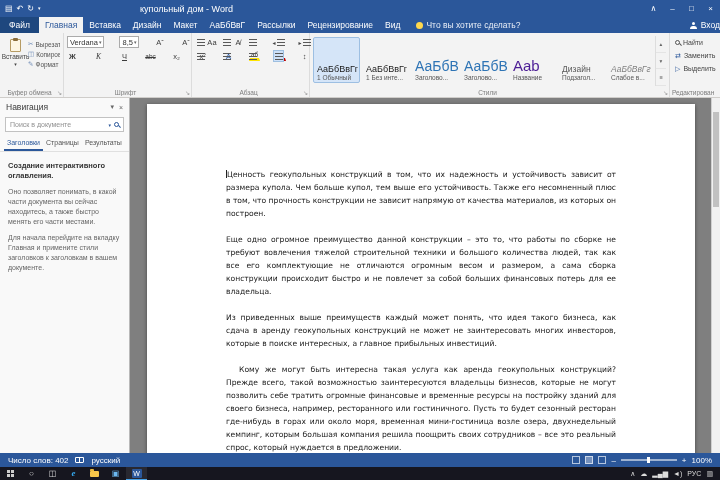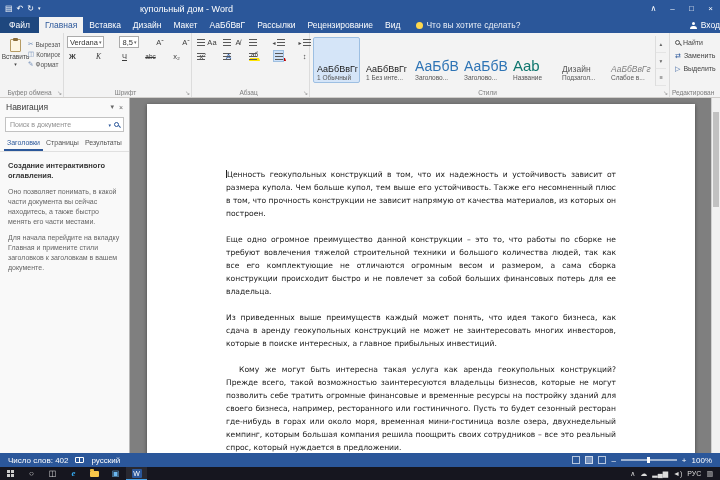--- a/index.html
+++ b/index.html
@@ -65,21 +65,21 @@
 .shade{width:9px;height:8px;background:#bfbfbf;border:1px solid #8c8c8c;flex:none}
 
 .g-para{width:118px}
 .g-styles{width:360px;display:flex}
 .gallery{flex:1;display:flex;gap:2px;padding-top:1px;overflow:hidden}
 .stitem{width:47px;height:46px;display:flex;flex-direction:column;align-items:flex-start;justify-content:flex-end;padding:1px 3px;border:1px solid transparent;border-radius:2px}
 .stitem.sel{background:#d5e5f8;border-color:#9dbfe2}
 .stprev{white-space:nowrap}
 .st-normal{font-size:9px;color:#1a1a1a}
 .st-h1,.st-h2{font-size:14px;color:#2e74b5}
-.st-title{font-size:15px;color:#0f766e}
+.st-title{font-size:15px;color:#4c1d95}
 .st-sub{font-size:8.5px;color:#595959}
 .st-subtle{font-size:8.5px;color:#808080;font-style:italic}
 .stname{font-size:6.5px;color:#555;white-space:nowrap;overflow:hidden;max-width:42px}
 .gscroll{width:11px;display:flex;flex-direction:column;border-left:1px solid #ddd;margin-left:1px}
 .gscroll span{flex:1;display:flex;align-items:center;justify-content:center;font-size:5.5px;color:#666;border-bottom:1px solid #e4e4e4}
 
 .g-edit{width:50px;border-right:none;overflow:hidden}
 .erow{display:flex;align-items:center;gap:3px;font-size:7px;color:#444;height:13px;white-space:nowrap;padding-left:2px}
 .eg{font-size:7px;color:#2b579a}
 .mag{width:5px;height:5px;border:1px solid #555;border-radius:50%;position:relative;flex:none}

